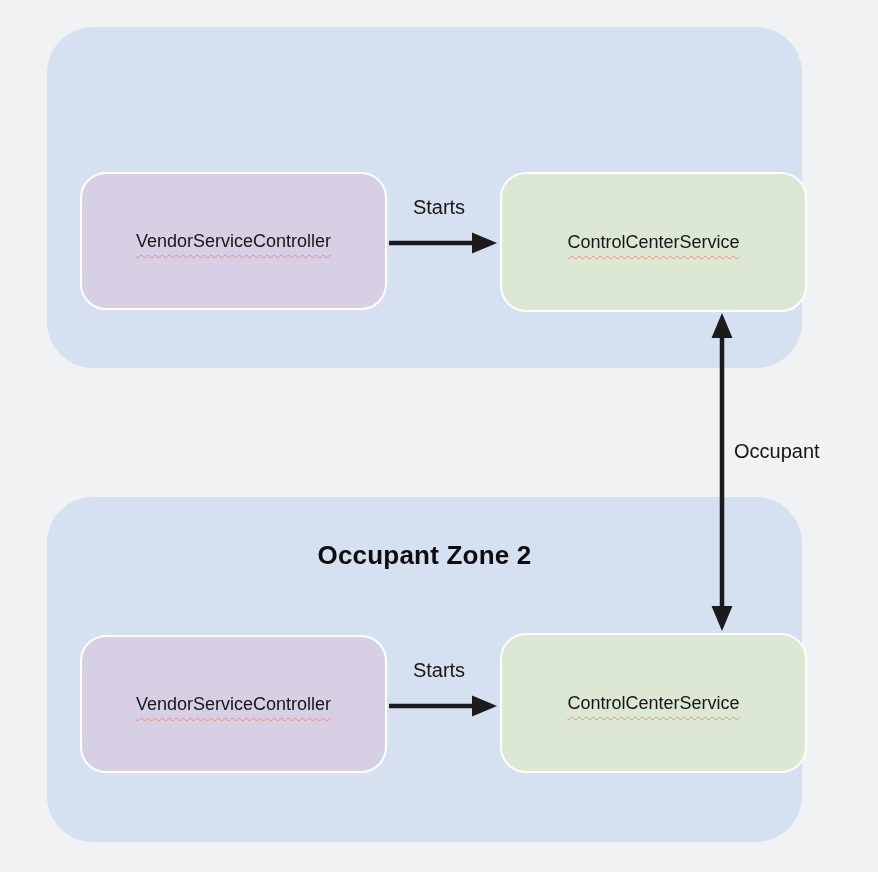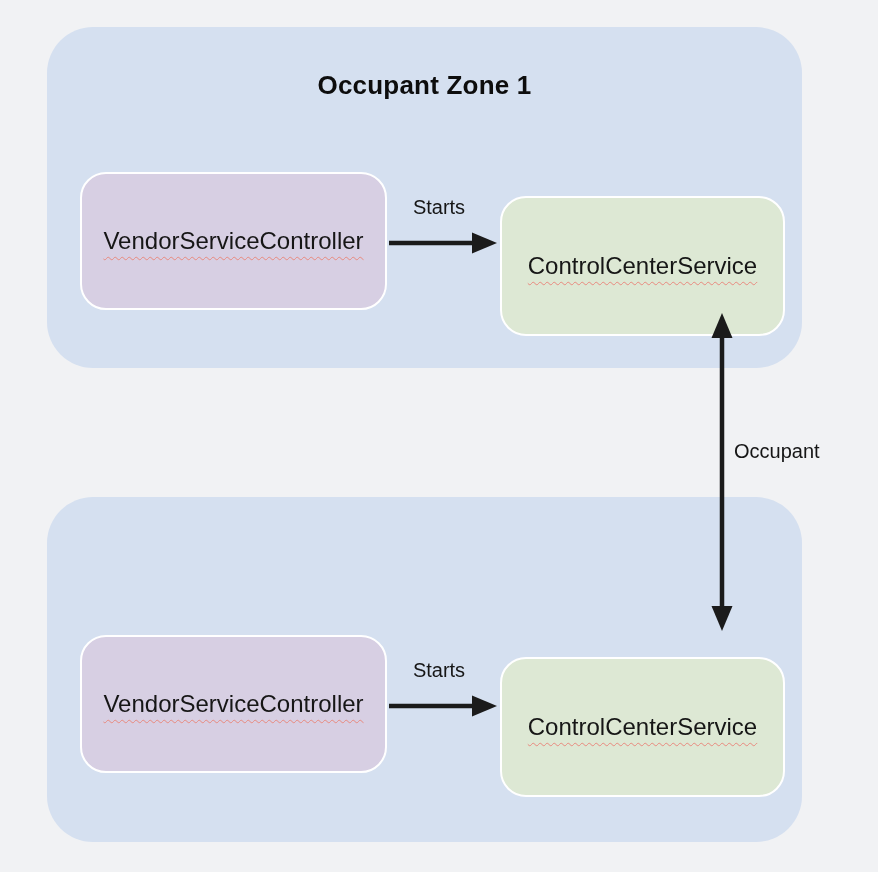--- a/index.html
+++ b/index.html
@@ -33,26 +33,26 @@
   }
 
   .node {
     position: absolute;
     box-sizing: border-box;
     border: 2.5px solid #ffffff;
     border-radius: 26px;
     display: flex;
     align-items: center;
     justify-content: center;
-    font-size: 24px;
+    font-size: 18px;
     color: #161616;
     white-space: nowrap;
   }
   .vendor  { background: #d7cfe3; left: 33px;  width: 307px; height: 138px; }
-  .control { background: #dde8d4; left: 453px; width: 285px; height: 140px; margin-top: 24px; }
+  .control { background: #dde8d4; left: 453px; width: 307px; height: 140px; }
   .zone1 .vendor  { top: 145px; }
   .zone1 .control { top: 145px; }
   .zone2 .vendor  { top: 138px; }
   .zone2 .control { top: 136px; }
 
   .misspelled {
     text-decoration-line: underline;
     text-decoration-style: wavy;
     text-decoration-color: #e8897e;
     text-decoration-thickness: 1px;
@@ -76,32 +76,32 @@
   }
   .arrow-line { stroke: #1b1b1b; stroke-width: 4.5; fill: none; }
   .arrow-head { fill: #1b1b1b; stroke: none; }
 </style>
 </head>
 <body>
 
 <div class="canvas">
 
   <div class="zone zone1">
-    <div class="zone-title">Occupant Zone 1</div>
 
     <div class="node vendor">
       <span class="misspelled">VendorServiceController</span>
     </div>
 
     <div class="node control">
       <span class="misspelled">ControlCenterService</span>
     </div>
   </div>
 
   <div class="zone zone2">
+    <div class="zone-title">Occupant Zone 2</div>
 
     <div class="node vendor">
       <span class="misspelled">VendorServiceController</span>
     </div>
 
     <div class="node control">
       <span class="misspelled">ControlCenterService</span>
     </div>
   </div>
 

